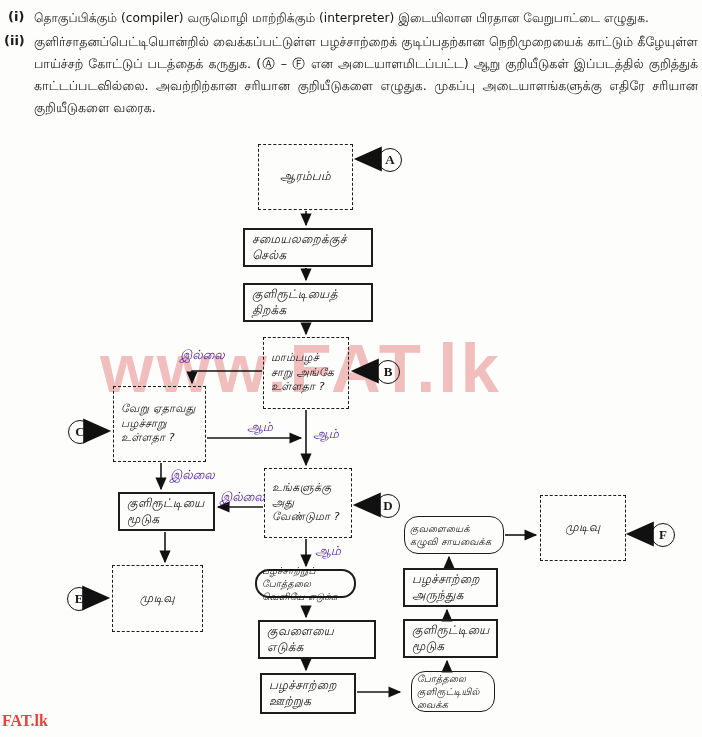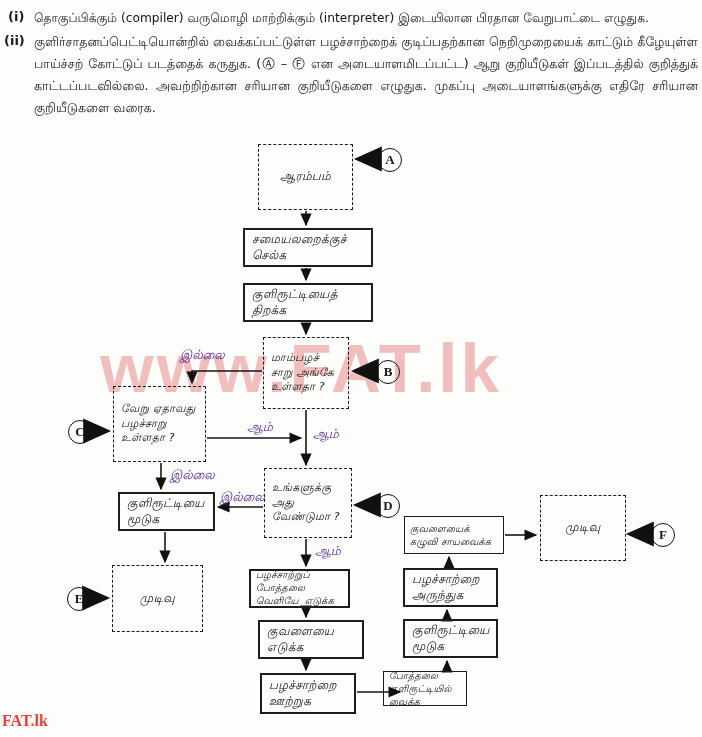--- a/index.html
+++ b/index.html
@@ -39,21 +39,21 @@
   .box{
     position:absolute;z-index:3;box-sizing:border-box;
     border:2px solid #1c1c1c;background:transparent;
     display:flex;align-items:center;
     font-style:italic;font-size:12px;line-height:1.3;
     padding:2px 7px;color:#101010;letter-spacing:.3px;
   }
   .dashed{border:1.7px dashed #1c1c1c;}
   .center{justify-content:center;text-align:left;padding:2px 3px;}
   .sm{font-size:11px;line-height:1.35;}
-  .xs{font-size:9.5px;line-height:1.4;padding:2px 5px;}
+  .xs{font-size:9.5px;line-height:1.4;padding:2px 5px;border-radius:14px;}
   .edge-label{
     position:absolute;z-index:3;font-style:italic;
     font-size:12.5px;color:#4c1d95;white-space:nowrap;
   }
   .marker-circle{
     position:absolute;z-index:3;width:22px;height:22px;
     border:1.8px solid #101010;border-radius:50%;
     display:flex;align-items:center;justify-content:center;
     font-size:13px;font-weight:bold;background:#fdfdfb00;
     font-family:"Liberation Serif","DejaVu Serif",serif;
@@ -118,27 +118,27 @@
   <div class="box dashed sm" style="left:263px;top:337px;width:86px;height:72px;">மாம்பழச் சாறு அங்கே உள்ளதா ?</div>
 
   <div class="box dashed sm" style="left:113px;top:386px;width:93px;height:76px;">வேறு ஏதாவது பழச்சாறு உள்ளதா ?</div>
 
   <div class="box dashed sm" style="left:264px;top:468px;width:88px;height:70px;">உங்களுக்கு அது வேண்டுமா ?</div>
 
   <div class="box" style="left:118px;top:492px;width:97px;height:39px;">குளிரூட்டியை மூடுக</div>
 
   <div class="box dashed center" style="left:112px;top:565px;width:91px;height:67px;">முடிவு</div>
 
-  <div class="box xs" style="left:249px;top:569px;width:101px;height:39px;font-family:Liberation Mono, monospace;">பழச்சாற்றுப் போத்தலை வெளியே எடுக்க</div>
+  <div class="box xs" style="left:255px;top:569px;width:101px;height:29px;">பழச்சாற்றுப் போத்தலை வெளியே எடுக்க</div>
 
-  <div class="box" style="left:258px;top:620px;width:106px;height:39px;font-style:italic;">குவளையை எடுக்க</div>
+  <div class="box" style="left:258px;top:620px;width:118px;height:39px;font-style:italic;">குவளையை எடுக்க</div>
 
   <div class="box" style="left:260px;top:673px;width:96px;height:41px;">பழச்சாற்றை ஊற்றுக</div>
 
-  <div class="box xs" style="left:383px;top:671px;width:84px;height:35px;border-width:1.6px;">போத்தலை குளிரூட்டியில் வைக்க</div>
+  <div class="box xs" style="left:411px;top:671px;width:84px;height:41px;border-width:1.6px;">போத்தலை குளிரூட்டியில் வைக்க</div>
 
   <div class="box" style="left:403px;top:619px;width:95px;height:39px;">குளிரூட்டியை மூடுக</div>
 
   <div class="box" style="left:403px;top:568px;width:95px;height:39px;">பழச்சாற்றை அருந்துக</div>
 
   <div class="box xs" style="left:404px;top:516px;width:100px;height:38px;border-width:1.5px;">குவளையைக் கழுவி சாயவைக்க</div>
 
   <div class="box dashed center" style="left:540px;top:495px;width:86px;height:66px;">முடிவு</div>
 
   <div class="edge-label" style="left:180px;top:347px;">இல்லை</div>

